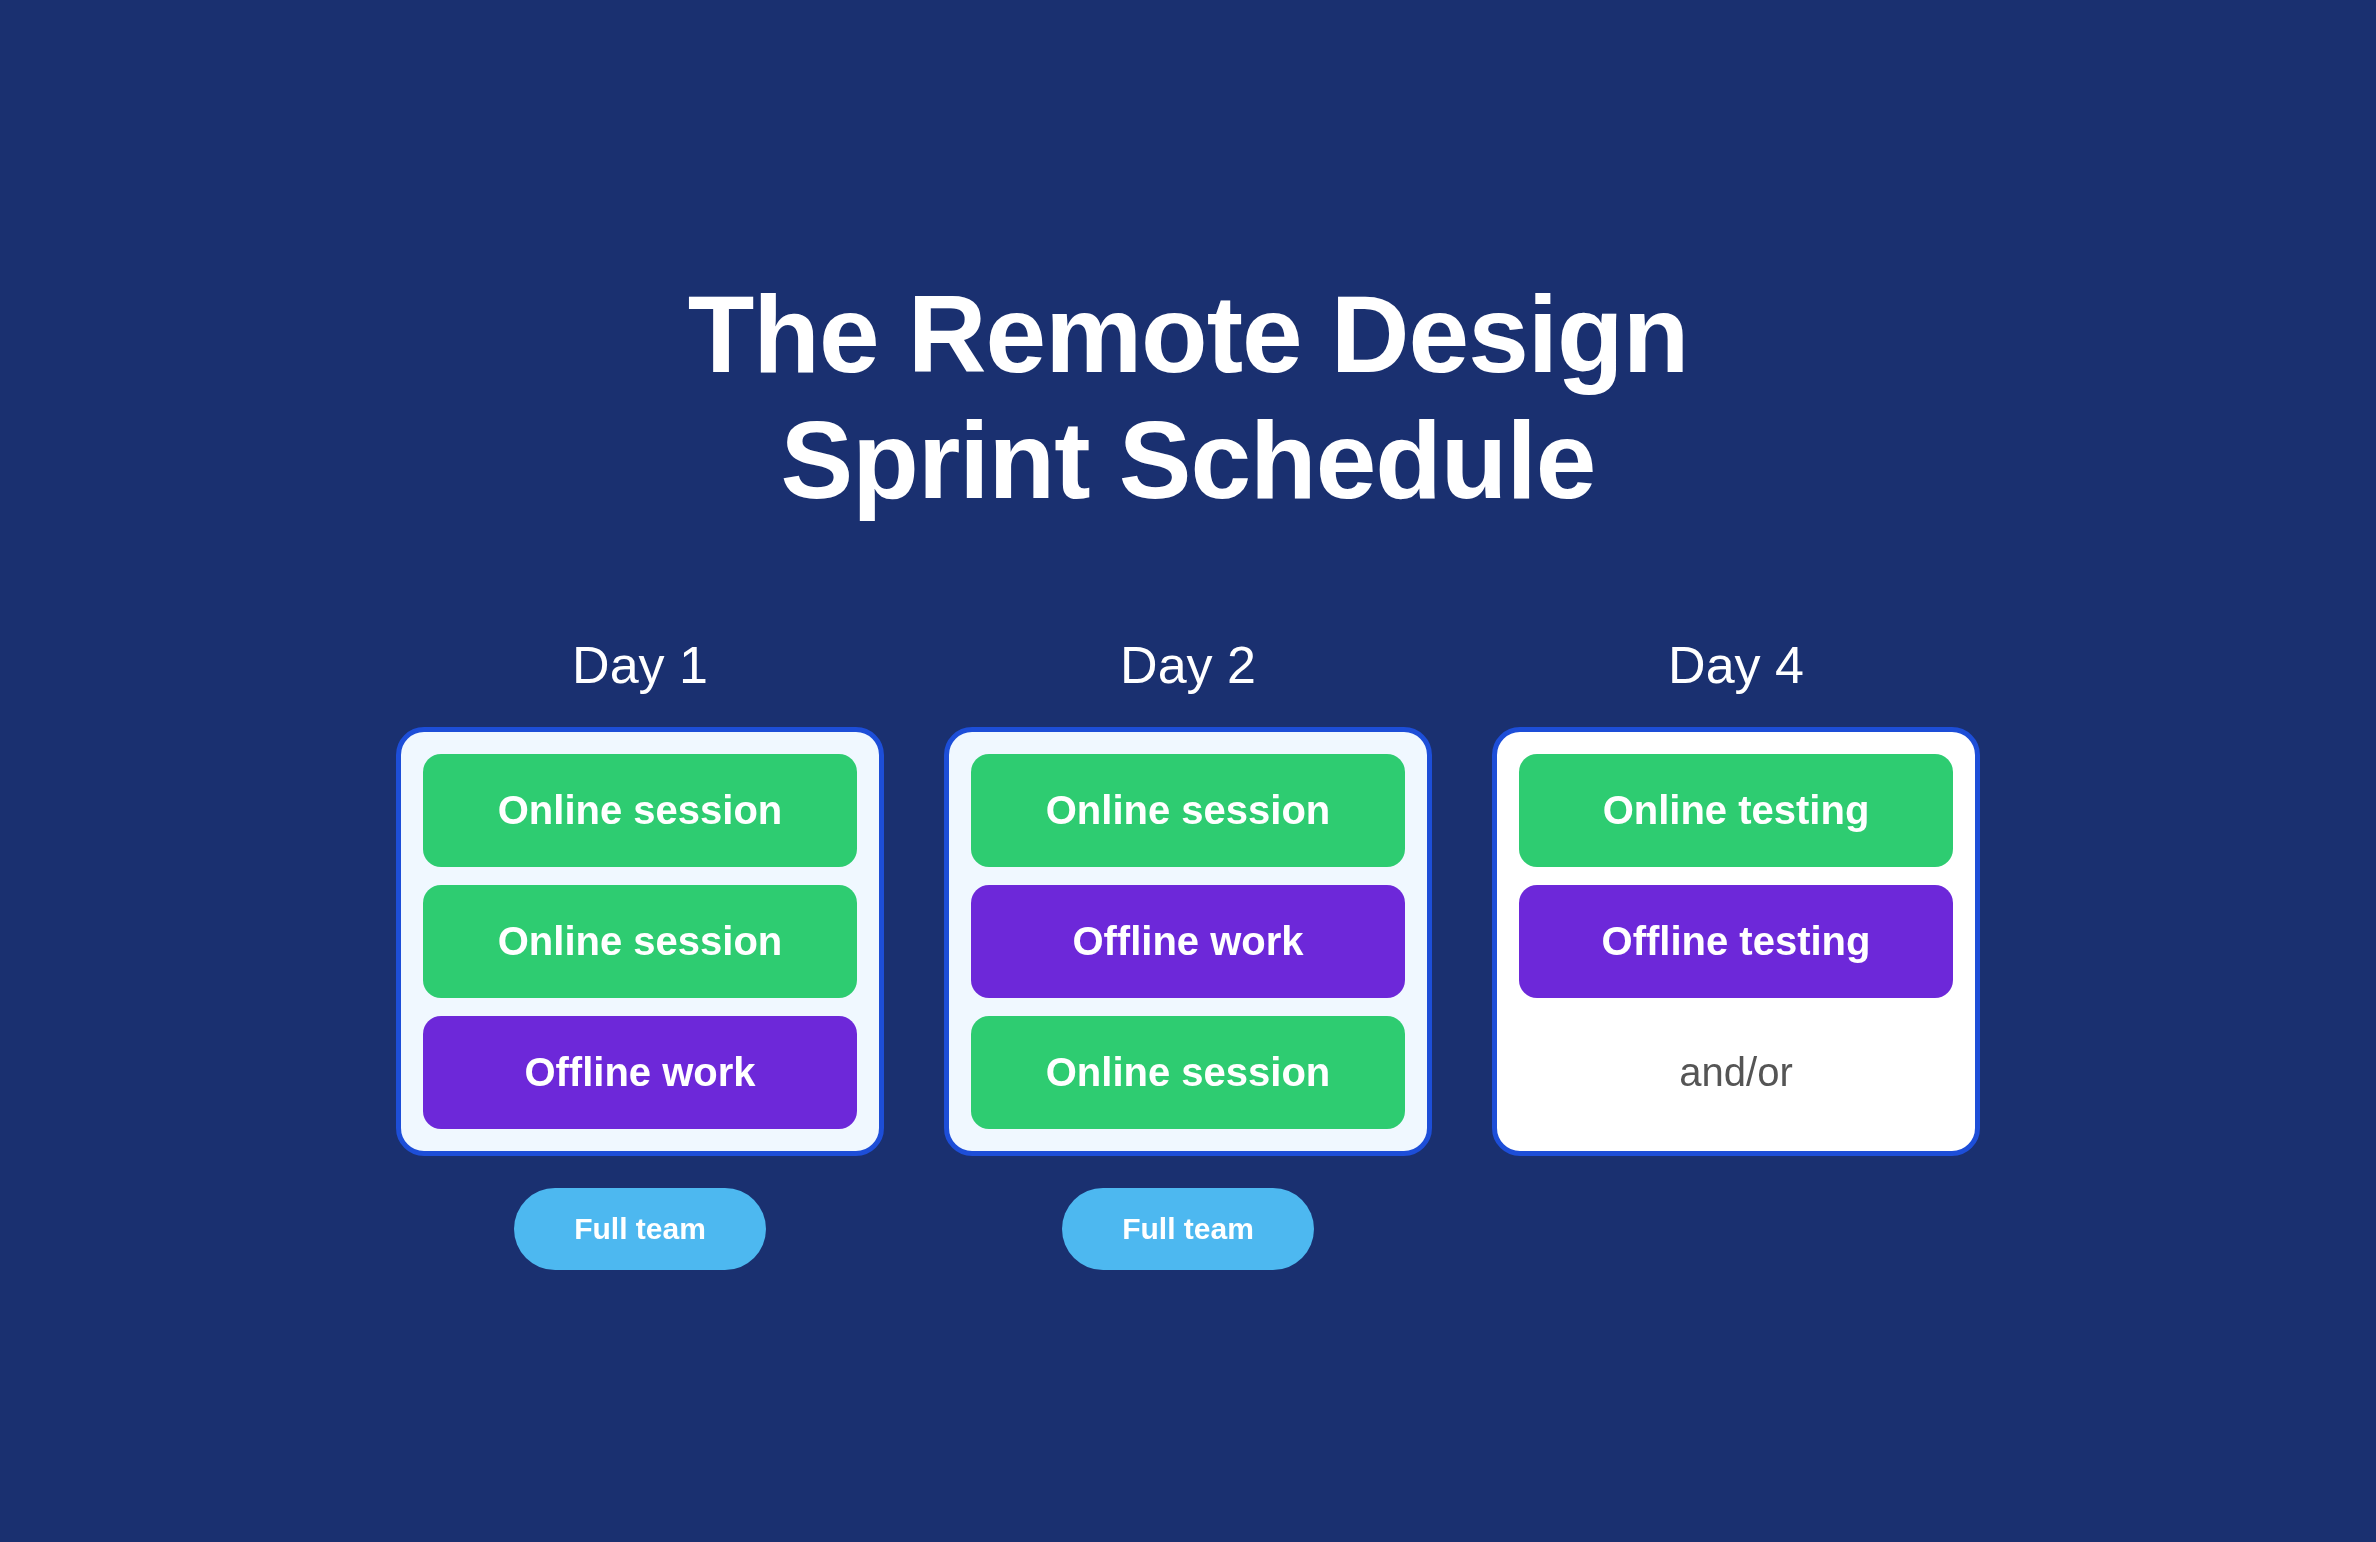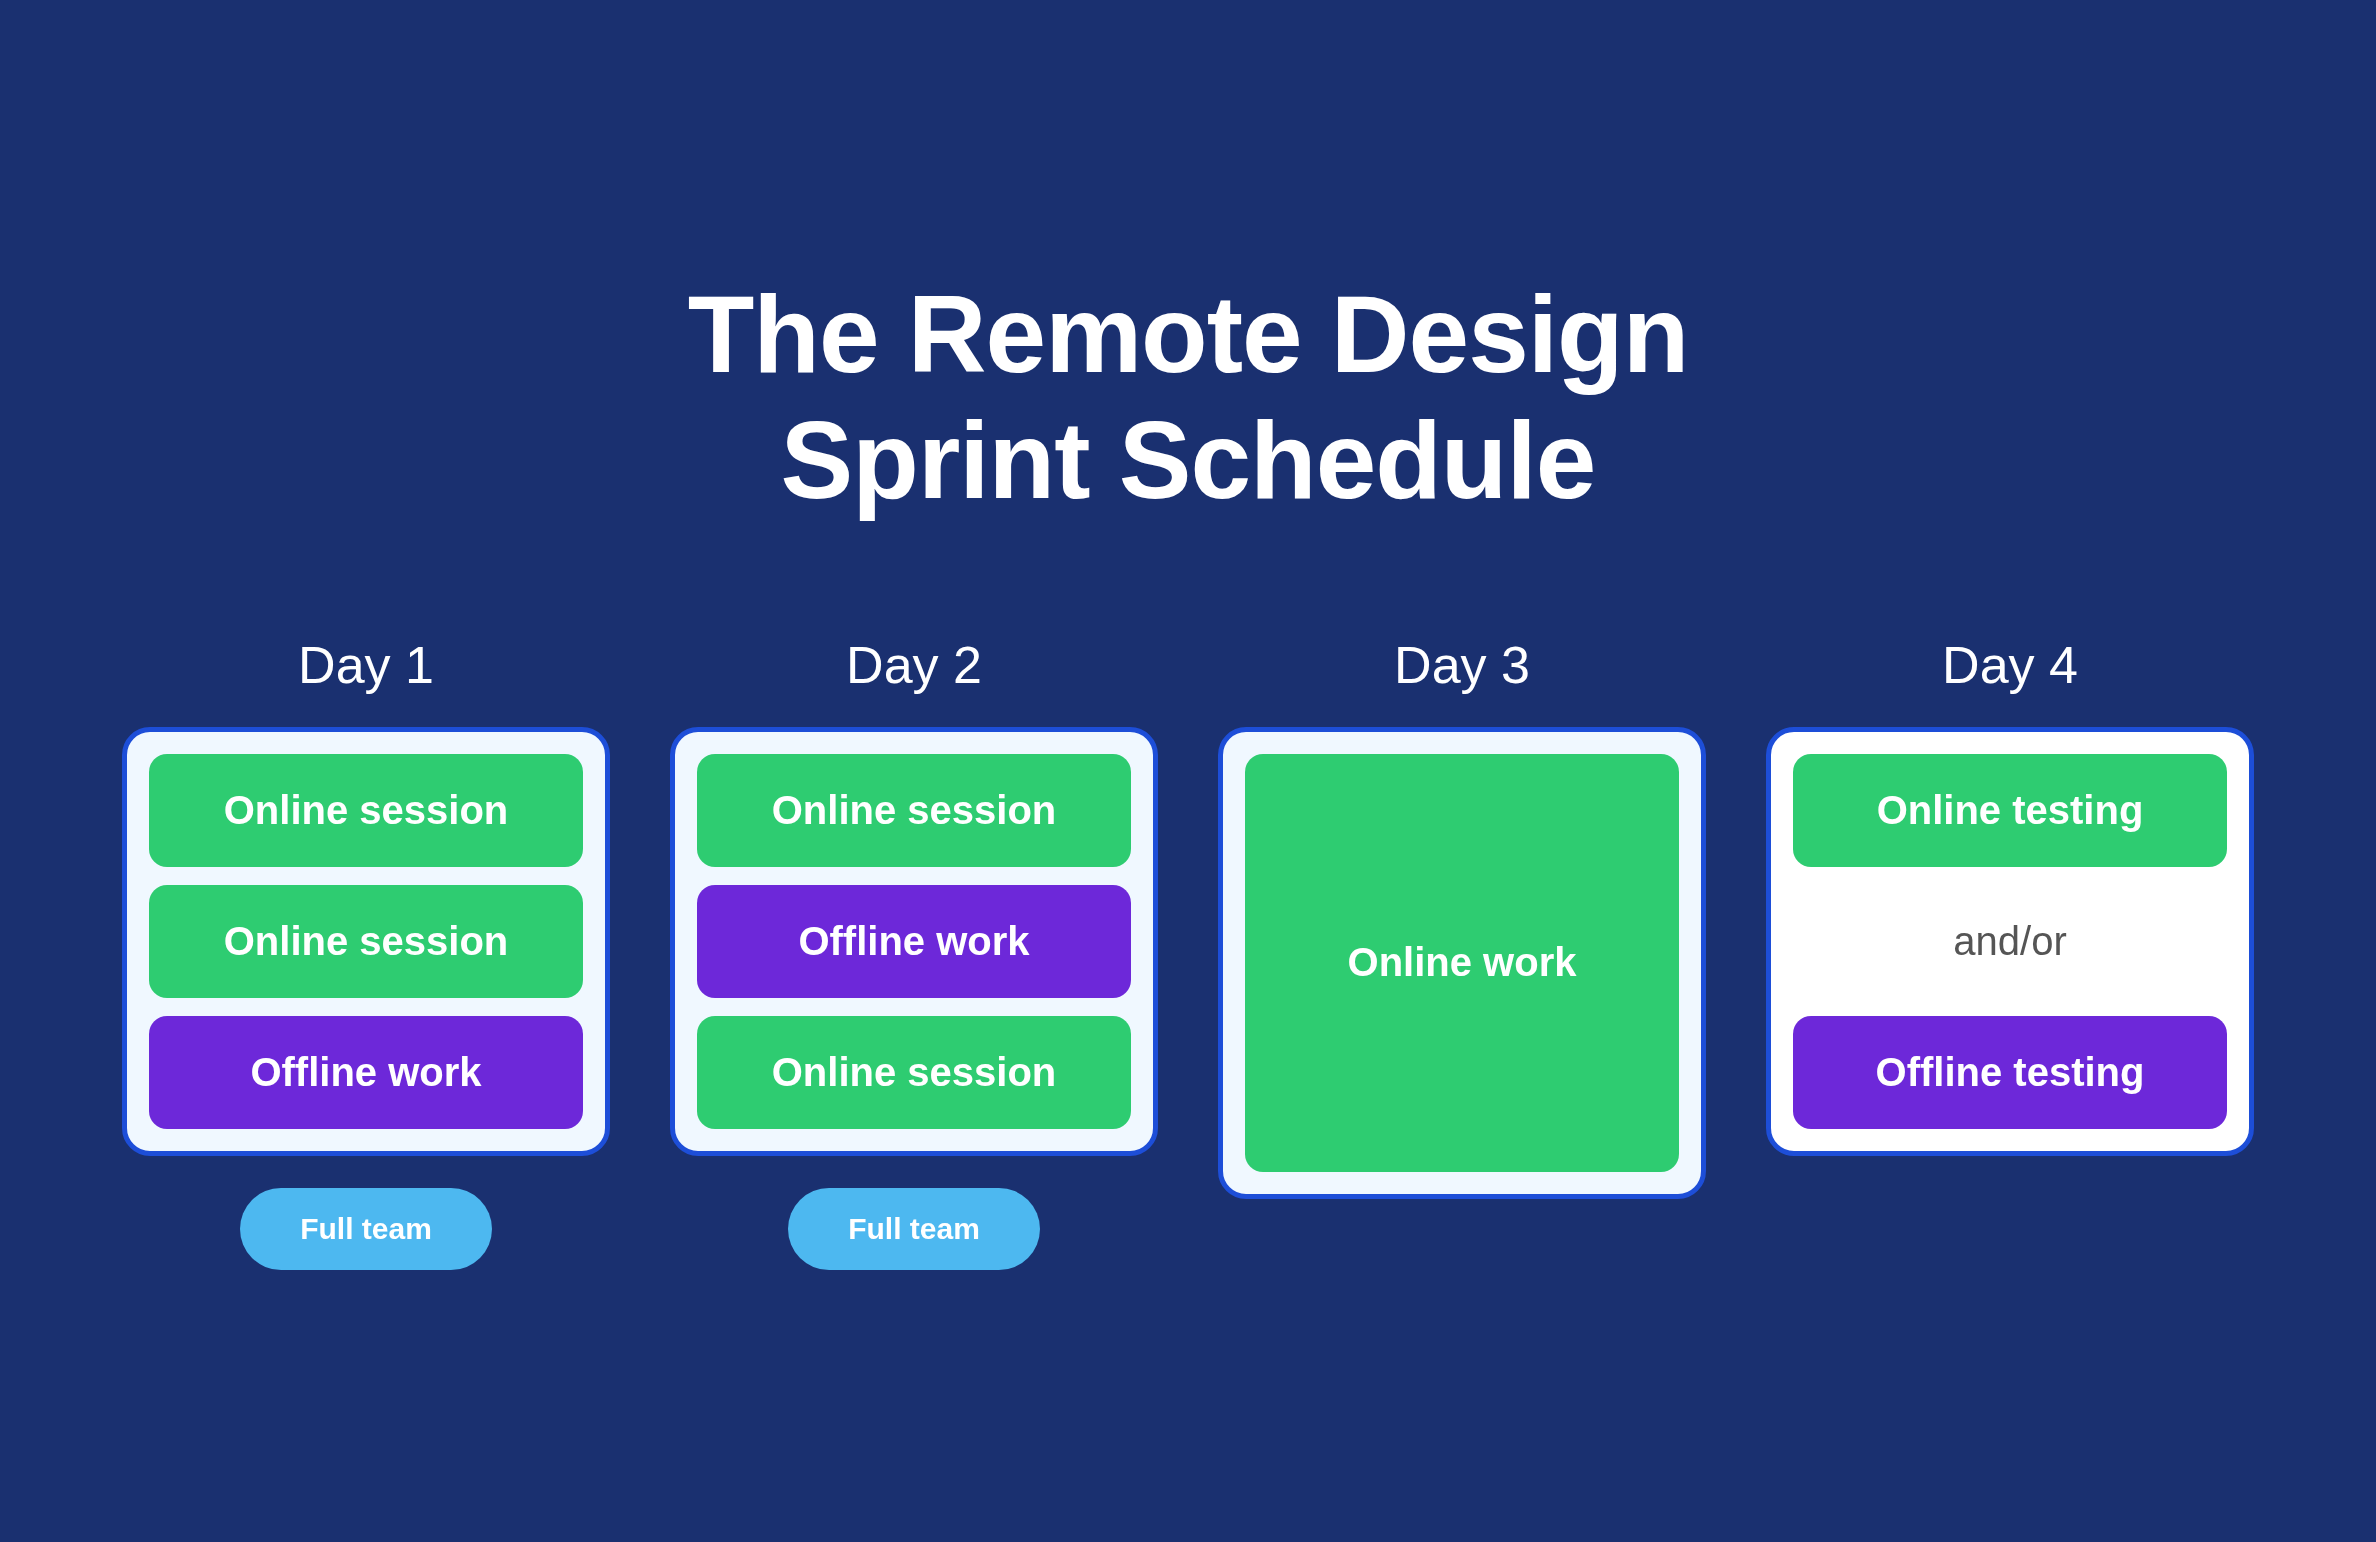--- a/index.html
+++ b/index.html
@@ -155,38 +155,30 @@
       </div>
       <div class="block green">
         <span class="block-label">Online session</span>
       </div>
     </div>
     <div class="team-badge">
       <span class="team-badge-label">Full team</span>
     </div>
   </div>
 
-  <div class="day-column">
-    <div class="day-label">Day 3</div>
-    <div class="day-card">
-      <div class="block green large" style="min-height: 418px;">
-        <span class="block-label">Online work</span>
-      </div>
-    </div>
-  </div>
 
   <div class="day-column">
     <div class="day-label">Day 4</div>
     <div class="day-card day4">
       <div class="block green">
         <span class="block-label">Online testing</span>
       </div>
+      <div class="block dark">
+        <span class="block-label">Offline testing</span>
+      </div>
       <div class="block white">
         <span class="block-label">and/or</span>
-      </div>
-      <div class="block dark">
-        <span class="block-label">Offline testing</span>
       </div>
     </div>
   </div>
 
 </div>
 
 
 </body></html>

